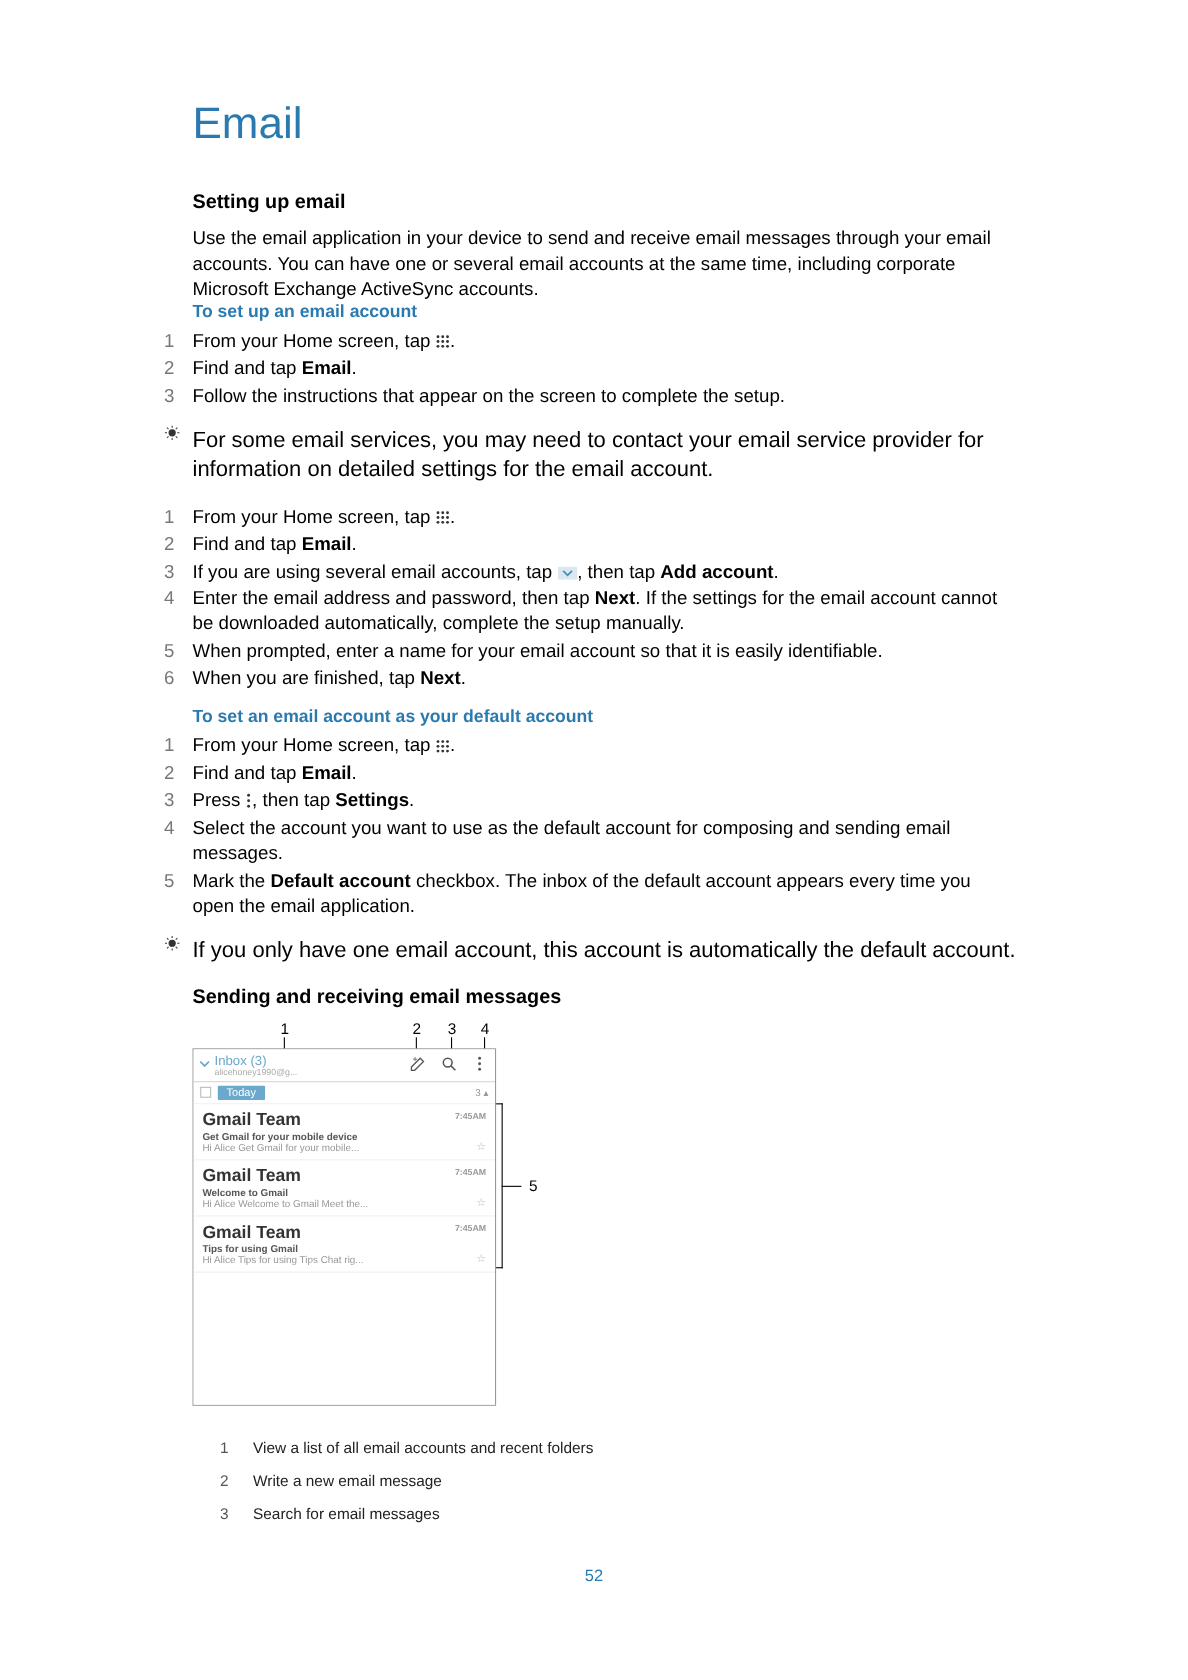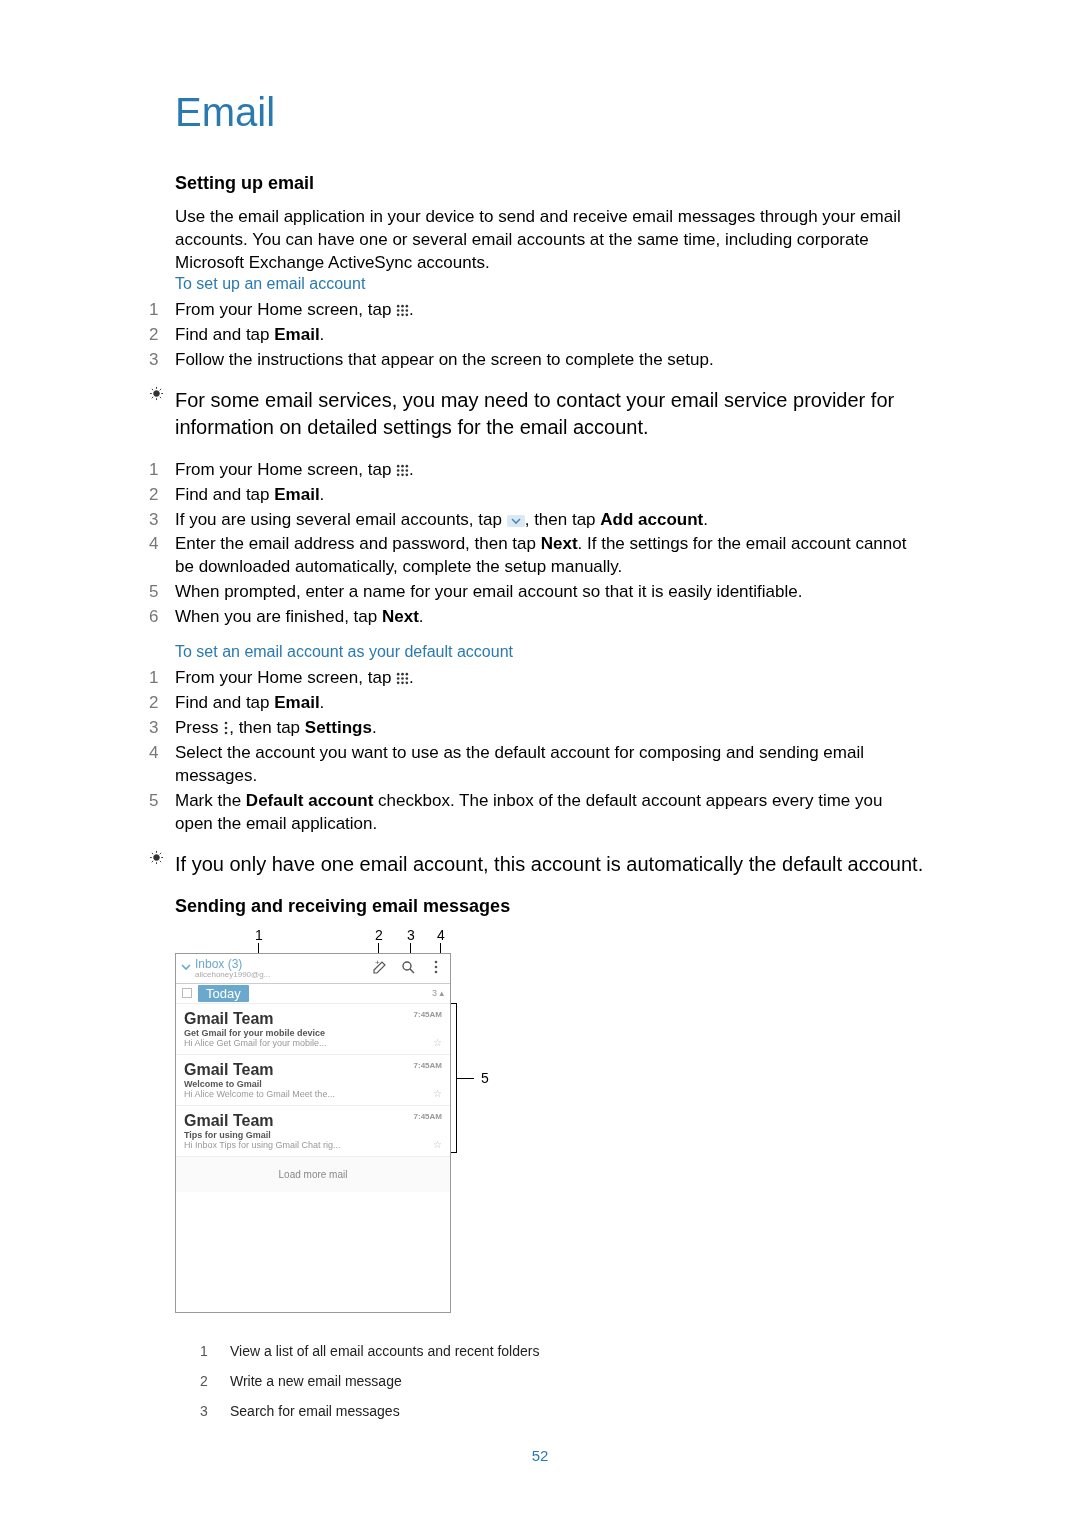--- a/index.html
+++ b/index.html
@@ -2,21 +2,21 @@
 <html><head>
 <meta charset="utf-8">
 <style>
   * { box-sizing: border-box; margin: 0; padding: 0; }
   html, body { width: 1080px; height: 1527px; background: #fff; font-family: Arial, Helvetica, sans-serif; color: #000; }
   .page { padding: 90px 120px 40px 120px; }
   .page-title { color: #2a7ab0; font-size: 40px; font-weight: 400; margin-bottom: 38px; margin-left: 55px; }
   .indent { margin-left: 55px; }
   .h2 { font-size: 18px; font-weight: bold; margin-bottom: 12px; }
   .para { font-size: 17px; line-height: 1.35; max-width: 740px; }
-  .sub-head { color: #2a7ab0; font-size: 16px; font-weight: 400; margin-bottom: 6px; }
+  .sub-head { color: #2a7ab0; font-size: 16px; font-weight: 700; margin-bottom: 6px; }
   .steps { list-style: none; padding-left: 0; margin-bottom: 14px; max-width: 760px; }
   .steps li { display: flex; align-items: flex-start; font-size: 17px; line-height: 1.35; margin-bottom: 2px; }
   .steps .num { width: 28px; flex-shrink: 0; color: #777; padding-left: 2px; }
   .steps .txt { flex: 1; }
   .tip { display: flex; align-items: flex-start; margin-bottom: 18px; max-width: 780px; margin-left: 0; }
   .tip-icon { width: 28px; flex-shrink: 0; padding-left: 2px; }
   .tip-text { font-size: 20px; line-height: 1.35; flex: 1; padding-top: 1px; }
   .bold { font-weight: bold; }
   .grid-icon svg, .inline-icon svg { vertical-align: -2px; }
   .figure-wrap { display: flex; align-items: flex-start; margin-left: 55px; margin-top: 10px; margin-bottom: 30px; }
@@ -24,37 +24,37 @@
   .callout-row { position: relative; height: 24px; }
   .callout-n { position: absolute; top: -2px; font-size: 14px; color: #000; }
   .callout-tick { position: absolute; top: 14px; width: 1px; height: 10px; background: #000; }
   .phone-bar { display: flex; align-items: center; height: 30px; border-bottom: 1px solid #ccc; background: #fff; }
   .acct-drop { display: flex; align-items: center; padding: 0 4px; flex: 1; }
   .acct-drop .chev { color: #6aa8cc; margin-right: 3px; }
   .acct-title { color: #6aa8cc; font-size: 12px; line-height: 1; }
   .acct-sub { color: #aaa; font-size: 8px; }
   .bar-icon { width: 28px; text-align: center; color: #555; font-size: 14px; }
   .today-row { display: flex; align-items: center; height: 20px; padding: 0 6px; background: #fff; border-bottom: 1px solid #eee; }
-  .today-chip { background: #6aa8cc; color: #fff; font-size: 13px; padding: 1px 8px; border-radius: 1px; }
+  .today-chip { background: #6aa8cc; color: #fff; font-size: 10px; padding: 1px 8px; border-radius: 1px; }
   .email-item { padding: 6px 8px; border-bottom: 1px solid #eee; background: #fff; position: relative; }
   .email-from { font-weight: bold; font-size: 16px; color: #333; }
   .email-subj { font-weight: bold; font-size: 9px; color: #555; }
   .email-prev { font-size: 9px; color: #999; }
   .email-time { position: absolute; top: 6px; right: 8px; font-size: 8px; color: #999; font-weight: bold; }
   .email-star { position: absolute; bottom: 6px; right: 8px; font-size: 10px; color: #bbb; }
   .load-more { text-align: center; padding: 12px 0; font-size: 10px; color: #888; }
   .phone-empty { height: 120px; background: #fff; }
   .side-callout { display: flex; align-items: center; margin-left: 0; }
   .side-brace { border-right: 1px solid #000; border-top: 1px solid #000; border-bottom: 1px solid #000; width: 6px; height: 150px; position: relative; }
   .side-brace::after { content: ""; position: absolute; right: -18px; top: 50%; width: 18px; height: 1px; background: #000; }
   .side-n { margin-left: 24px; font-size: 14px; }
   .legend { margin-left: 80px; margin-top: 20px; }
   .legend-row { display: flex; font-size: 14px; color: #222; margin-bottom: 14px; }
   .legend-row .n { width: 30px; color: #555; }
-  .page-number { text-align: center; color: #2a7ab0; font-size: 15px; margin-top: 28px; }
+  .page-number { text-align: center; color: #2a7ab0; font-size: 15px; margin-top: 40px; }
   .disclaimer { text-align: center; color: #aaa; font-size: 13px; margin-top: 18px; }
 </style>
 </head>
 <body>
 
 <div class="page">
 
   <h1 class="page-title">Email</h1>
 
   <div class="indent">
@@ -289,25 +289,24 @@
         <div class="email-item">
           <div class="email-from">Gmail Team</div>
           <div class="email-subj">Welcome to Gmail</div>
           <div class="email-prev">Hi Alice Welcome to Gmail Meet the...</div>
           <div class="email-time">7:45AM</div>
           <div class="email-star">☆</div>
         </div>
         <div class="email-item">
           <div class="email-from">Gmail Team</div>
           <div class="email-subj">Tips for using Gmail</div>
-          <div class="email-prev">Hi Inbox Tips for using Gmail Chat rig...</div>
+          <div class="email-prev">Hi Alice Tips for using Tips Chat rig...</div>
           <div class="email-time">7:45AM</div>
           <div class="email-star">☆</div>
         </div>
-        <div class="load-more">Load more mail</div>
         <div class="phone-empty"></div>
       </div>
     </div>
     <div class="side-callout" style="margin-top:74px;">
       <div class="side-brace"></div>
       <span class="side-n">5</span>
     </div>
   </div>
 
   <div class="legend">

